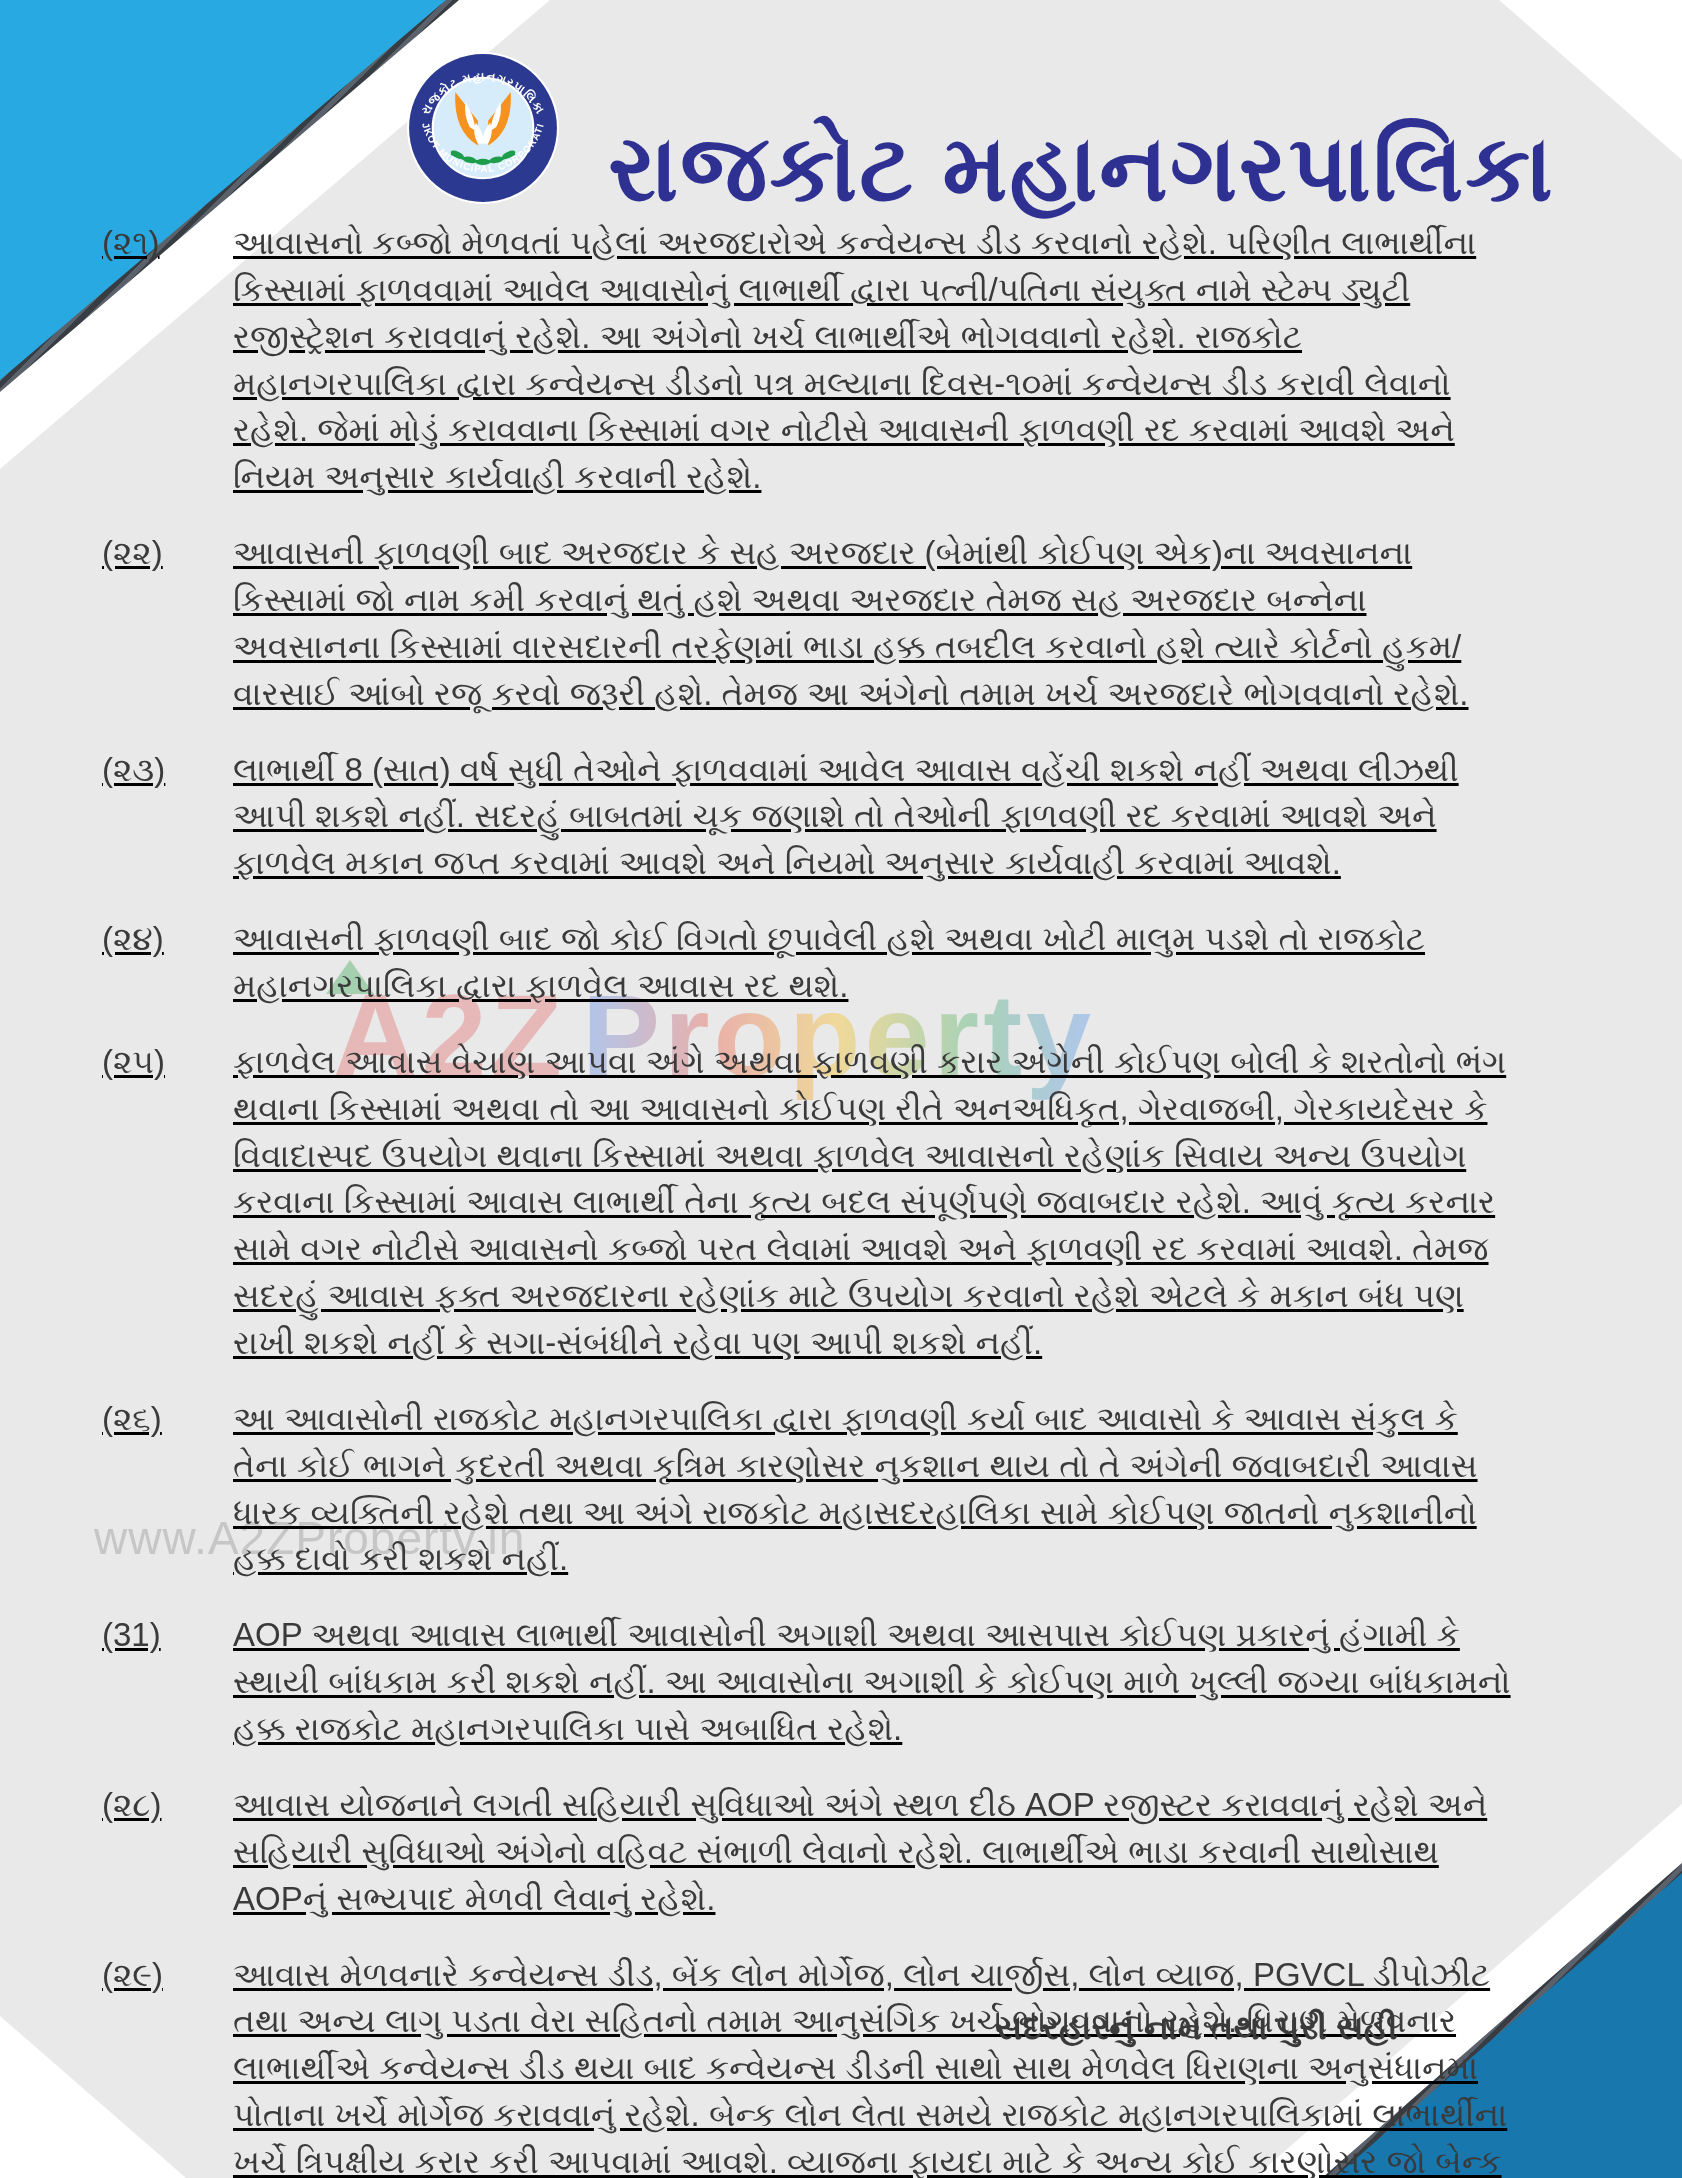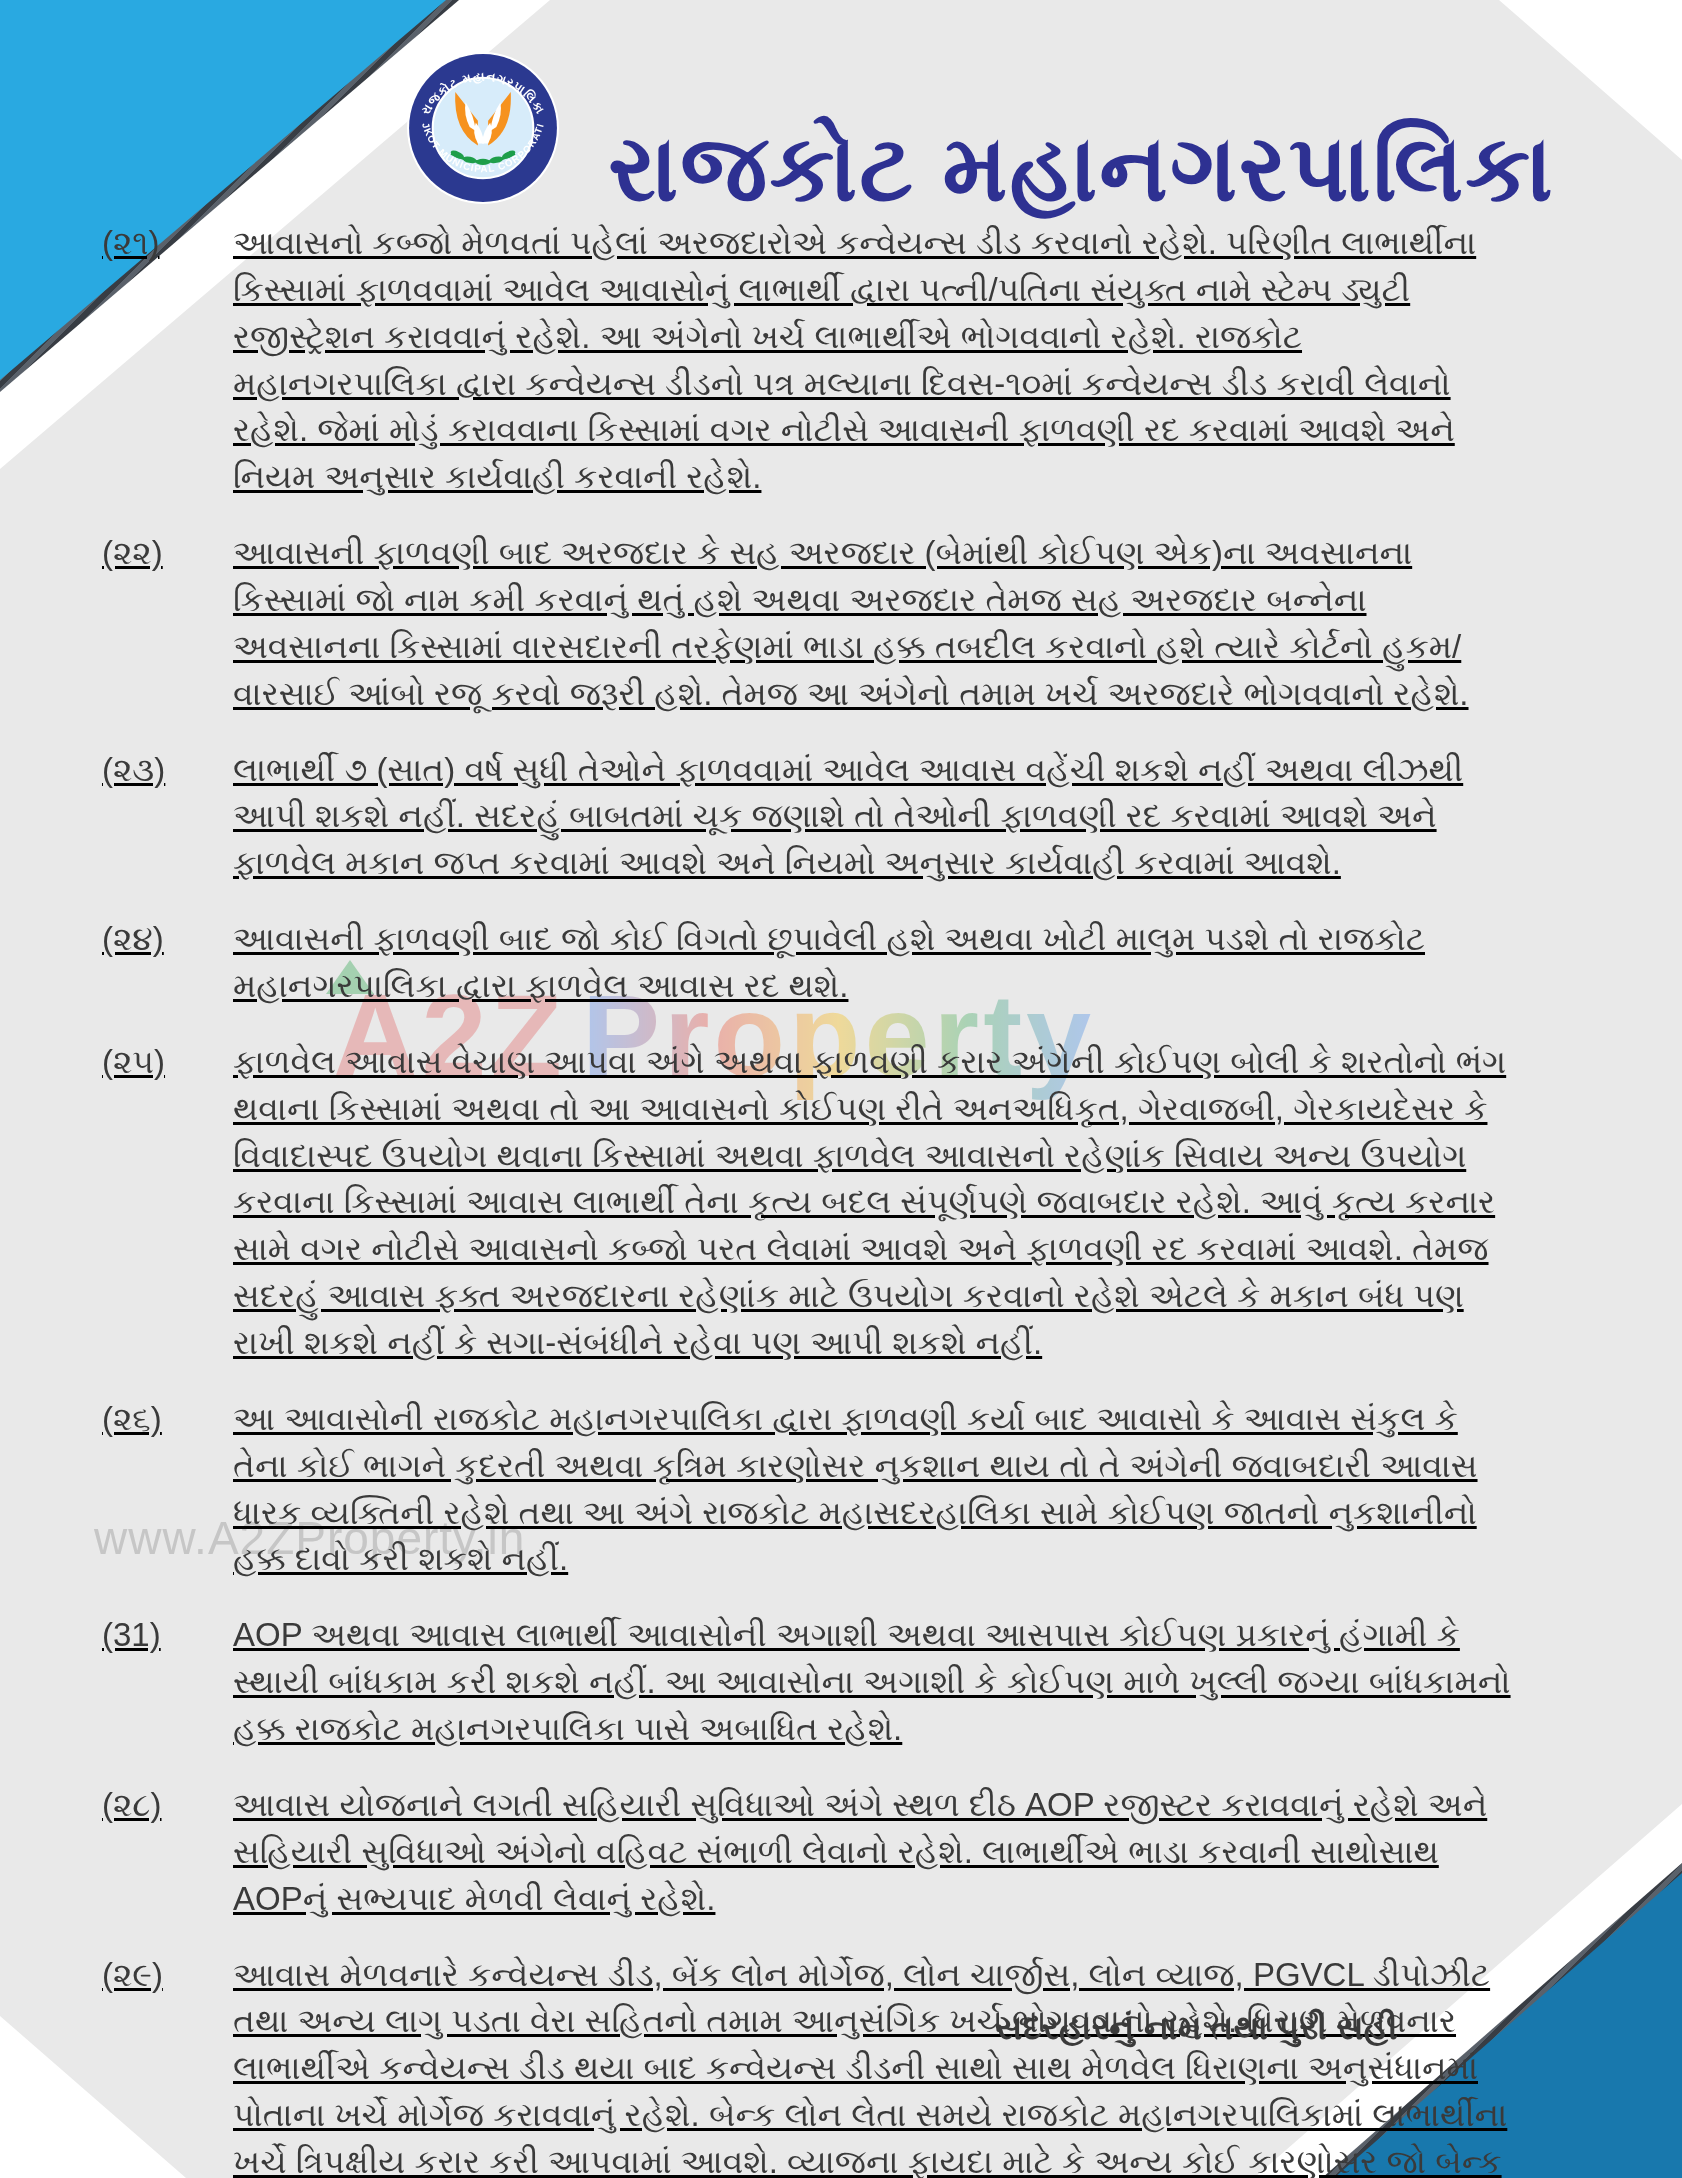--- a/index.html
+++ b/index.html
@@ -127,21 +127,21 @@
       <p class="clause-text">આવાસનો કબ્જો મેળવતાં પહેલાં અરજદારોએ કન્વેયન્સ ડીડ કરવાનો રહેશે. પરિણીત લાભાર્થીના કિસ્સામાં ફાળવવામાં આવેલ આવાસોનું લાભાર્થી દ્વારા પત્ની/પતિના સંયુક્ત નામે સ્ટેમ્પ ડ્યુટી રજીસ્ટ્રેશન કરાવવાનું રહેશે. આ અંગેનો ખર્ચ લાભાર્થીએ ભોગવવાનો રહેશે. રાજકોટ મહાનગરપાલિકા દ્વારા કન્વેયન્સ ડીડનો પત્ર મલ્યાના દિવસ-૧૦માં કન્વેયન્સ ડીડ કરાવી લેવાનો રહેશે. જેમાં મોડું કરાવવાના કિસ્સામાં વગર નોટીસે આવાસની ફાળવણી રદ કરવામાં આવશે અને નિયમ અનુસાર કાર્યવાહી કરવાની રહેશે.</p>
     </div>
 
     <div class="clause">
       <span class="clause-number">(૨૨)</span>
       <p class="clause-text">આવાસની ફાળવણી બાદ અરજદાર કે સહ અરજદાર (બેમાંથી કોઈપણ એક)ના અવસાનના કિસ્સામાં જો નામ કમી કરવાનું થતું હશે અથવા અરજદાર તેમજ સહ અરજદાર બન્નેના અવસાનના કિસ્સામાં વારસદારની તરફેણમાં ભાડા હક્ક તબદીલ કરવાનો હશે ત્યારે કોર્ટનો હુકમ/વારસાઈ આંબો રજૂ કરવો જરૂરી હશે. તેમજ આ અંગેનો તમામ ખર્ચ અરજદારે ભોગવવાનો રહેશે.</p>
     </div>
 
     <div class="clause">
       <span class="clause-number">(૨૩)</span>
-      <p class="clause-text">લાભાર્થી ૭ (સાત) વર્ષ સુધી તેઓને ફાળવવામાં આવેલ આવાસ વહેંચી શકશે નહીં અથવા લીઝથી આપી શકશે નહીં. સદરહું બાબતમાં ચૂક જણાશે તો તેઓની ફાળવણી રદ કરવામાં આવશે અને ફાળવેલ મકાન જપ્ત કરવામાં આવશે અને નિયમો અનુસાર કાર્યવાહી કરવામાં આવશે.</p>
+      <p class="clause-text">લાભાર્થી 8 (સાત) વર્ષ સુધી તેઓને ફાળવવામાં આવેલ આવાસ વહેંચી શકશે નહીં અથવા લીઝથી આપી શકશે નહીં. સદરહું બાબતમાં ચૂક જણાશે તો તેઓની ફાળવણી રદ કરવામાં આવશે અને ફાળવેલ મકાન જપ્ત કરવામાં આવશે અને નિયમો અનુસાર કાર્યવાહી કરવામાં આવશે.</p>
     </div>
 
     <div class="clause">
       <span class="clause-number">(૨૪)</span>
       <p class="clause-text">આવાસની ફાળવણી બાદ જો કોઈ વિગતો છૂપાવેલી હશે અથવા ખોટી માલુમ પડશે તો રાજકોટ મહાનગરપાલિકા દ્વારા ફાળવેલ આવાસ રદ થશે.</p>
     </div>
 
     <div class="clause">
       <span class="clause-number">(૨૫)</span>
       <p class="clause-text">ફાળવેલ આવાસ વેચાણ આપવા અંગે અથવા ફાળવણી કરાર અંગેની કોઈપણ બોલી કે શરતોનો ભંગ થવાના કિસ્સામાં અથવા તો આ આવાસનો કોઈપણ રીતે અનઅધિકૃત, ગેરવાજબી, ગેરકાયદેસર કે વિવાદાસ્પદ ઉપયોગ થવાના કિસ્સામાં અથવા ફાળવેલ આવાસનો રહેણાંક સિવાય અન્ય ઉપયોગ કરવાના કિસ્સામાં આવાસ લાભાર્થી તેના કૃત્ય બદલ સંપૂર્ણપણે જવાબદાર રહેશે. આવું કૃત્ય કરનાર સામે વગર નોટીસે આવાસનો કબ્જો પરત લેવામાં આવશે અને ફાળવણી રદ કરવામાં આવશે. તેમજ સદરહું આવાસ ફક્ત અરજદારના રહેણાંક માટે ઉપયોગ કરવાનો રહેશે એટલે કે મકાન બંધ પણ રાખી શકશે નહીં કે સગા-સંબંધીને રહેવા પણ આપી શકશે નહીં.</p>

